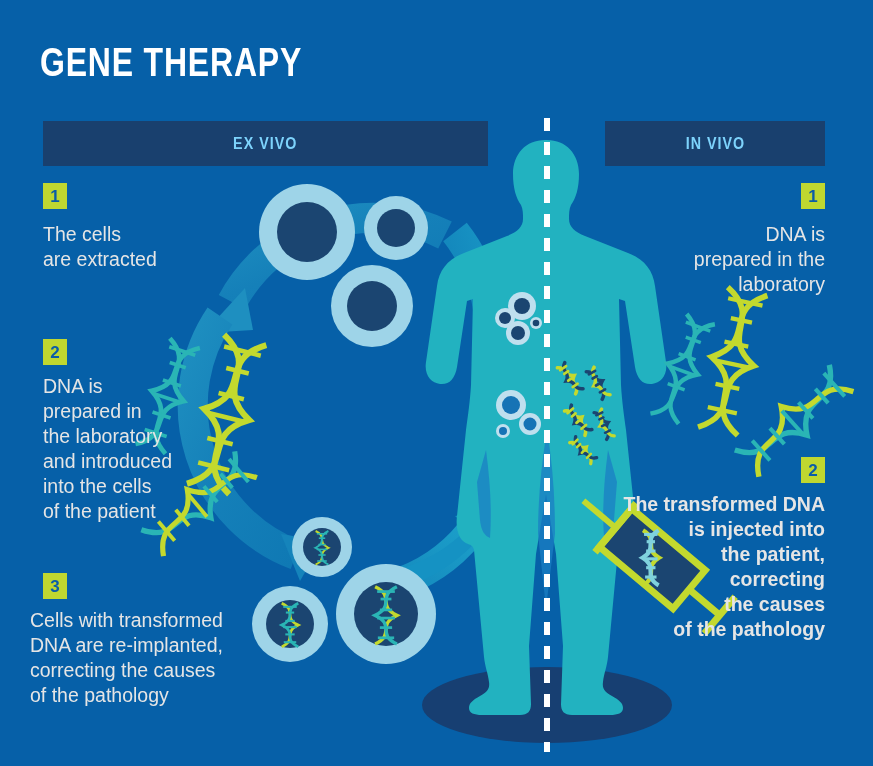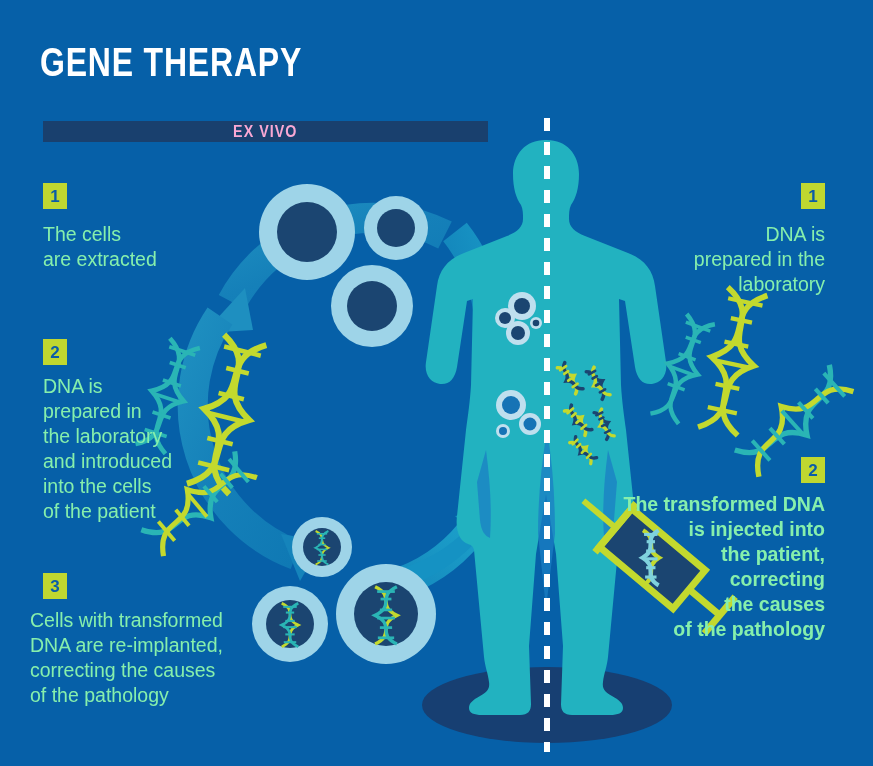--- a/index.html
+++ b/index.html
@@ -11,37 +11,37 @@
   
   #title{
     position:absolute;left:40px;top:40px;
     color:#ffffff;font-size:40px;line-height:44px;
     font-weight:bold;letter-spacing:1px;
     transform:scaleX(.80);transform-origin:left top;
     white-space:nowrap;
   }
   
   .secbar{
-    position:absolute;height:21px;background:#19406e;
-    color:#f9a8d4;font-size:17px;font-weight:bold;letter-spacing:1.2px;
+    position:absolute;height:45px;background:#19406e;
+    color:#7dd3fc;font-size:17px;font-weight:bold;letter-spacing:1.2px;
     display:flex;align-items:center;justify-content:center;
   }
   .secbar span{transform:scaleX(.84);display:inline-block;}
   #bar-ex{left:43px;top:121px;width:445px;}
   #bar-in{left:605px;top:121px;width:220px;}
   
   .badge{
     position:absolute;width:24px;height:26px;background:#bfd730;
     color:#0a5ca8;font-size:17px;font-weight:bold;
     display:flex;align-items:center;justify-content:center;
     line-height:1;
   }
   
   .steptext{
-    position:absolute;color:#86efac;font-size:19.5px;line-height:25px;
+    position:absolute;color:#e5e5e5;font-size:19.5px;line-height:25px;
     white-space:pre-line;
   }
   .right{text-align:right;}
   
   .layer{position:absolute;left:0;top:0;width:873px;height:766px;}
   #art{z-index:1;}
   #text-layer{z-index:4;}
 </style>
 </head>
 <body>
@@ -404,20 +404,23 @@
     </g>
   </svg>
 
   <div class="layer" id="text-layer">
 
     <div id="title">GENE THERAPY</div>
 
     <div class="secbar" id="bar-ex">
       <span>EX VIVO</span>
     </div>
+    <div class="secbar" id="bar-in">
+      <span>IN VIVO</span>
+    </div>
 
     <div class="badge" style="left:43px;top:183px;">1</div>
     <div class="steptext" style="left:43px;top:222px;width:200px;">The cells
 are extracted</div>
 
     <div class="badge" style="left:43px;top:339px;">2</div>
     <div class="steptext" style="left:43px;top:374px;width:180px;">DNA is
 prepared in
 the laboratory
 and introduced

